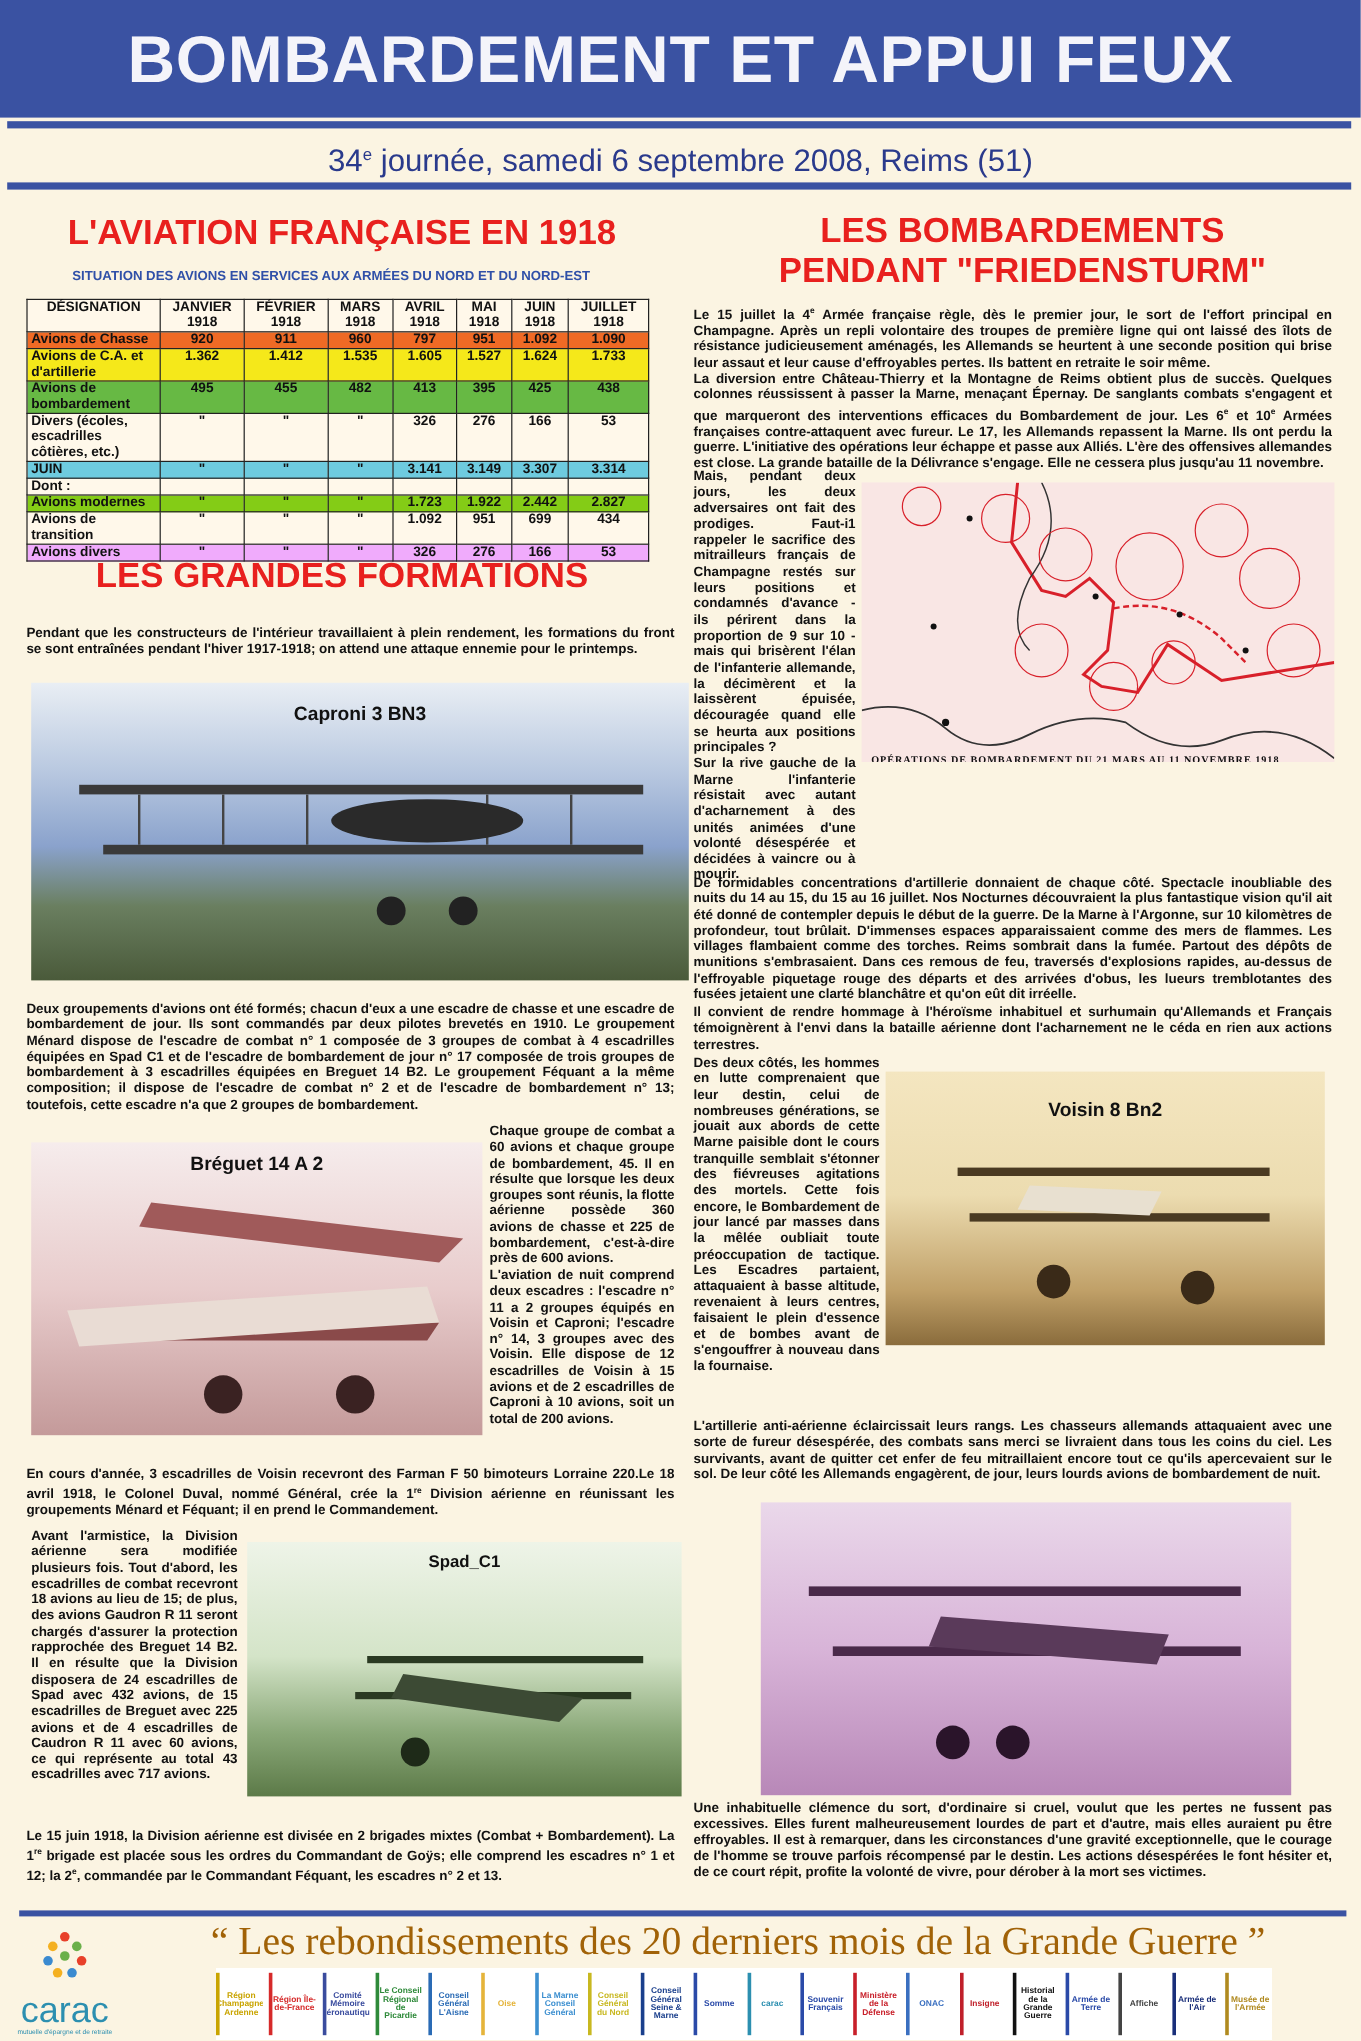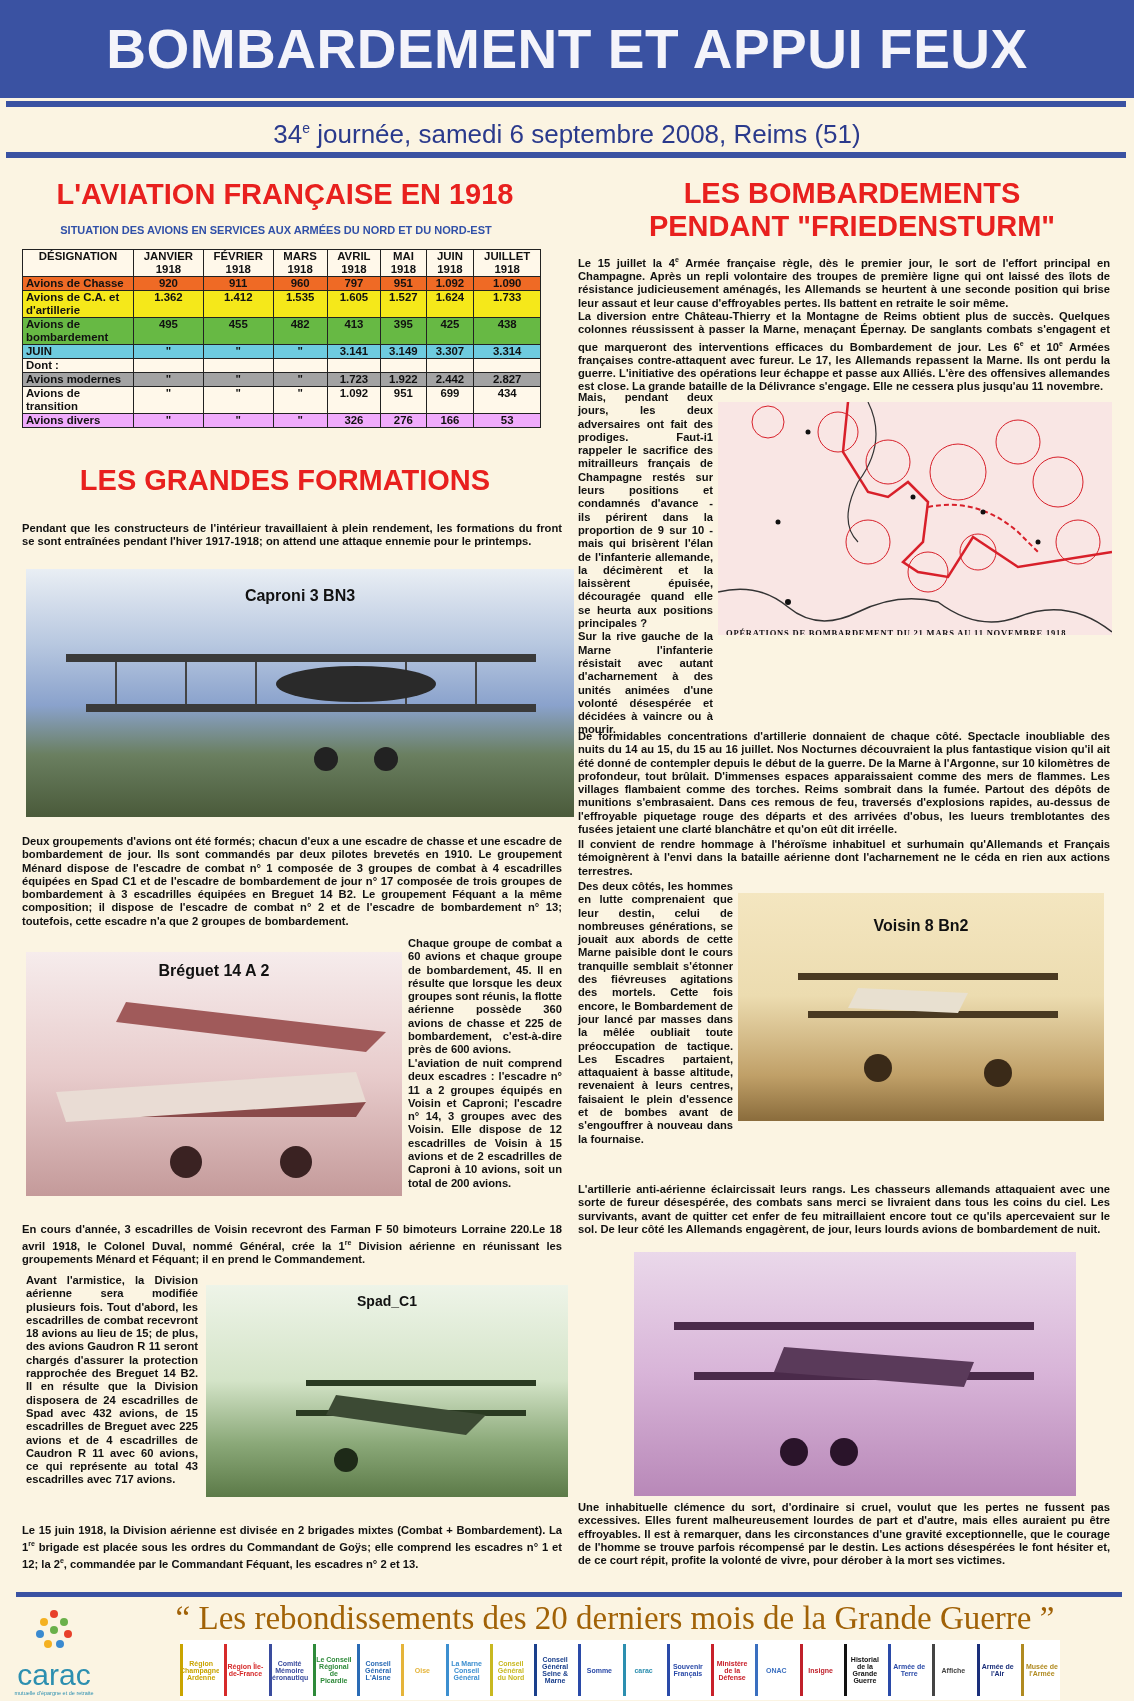--- a/index.html
+++ b/index.html
@@ -74,41 +74,51 @@
       <tr style="background: rgb(103, 185, 68);">
         <td class="lbl">Avions de bombardement</td>
         <td>495</td>
         <td>455</td>
         <td>482</td>
         <td>413</td>
         <td>395</td>
         <td>425</td>
         <td>438</td>
       </tr>
+      <tr style="background: rgb(255, 248, 234);">
+        <td class="lbl">Divers (écoles, escadrilles côtières, etc.)</td>
+        <td>"</td>
+        <td>"</td>
+        <td>"</td>
+        <td>326</td>
+        <td>276</td>
+        <td>166</td>
+        <td>53</td>
+      </tr>
       <tr style="background: rgb(110, 203, 223);">
         <td class="lbl">JUIN</td>
         <td>"</td>
         <td>"</td>
         <td>"</td>
         <td>3.141</td>
         <td>3.149</td>
         <td>3.307</td>
         <td>3.314</td>
       </tr>
       <tr style="background: rgb(255, 248, 234);">
         <td class="lbl">Dont :</td>
         <td></td>
         <td></td>
         <td></td>
         <td></td>
         <td></td>
         <td></td>
         <td></td>
       </tr>
-      <tr style="background: #a3a3a3;">
+      <tr style="background: #84cc16;">
         <td class="lbl">Avions modernes</td>
         <td>"</td>
         <td>"</td>
         <td>"</td>
         <td>1.723</td>
         <td>1.922</td>
         <td>2.442</td>
         <td>2.827</td>
       </tr>
       <tr style="background: rgb(255, 248, 234);">

